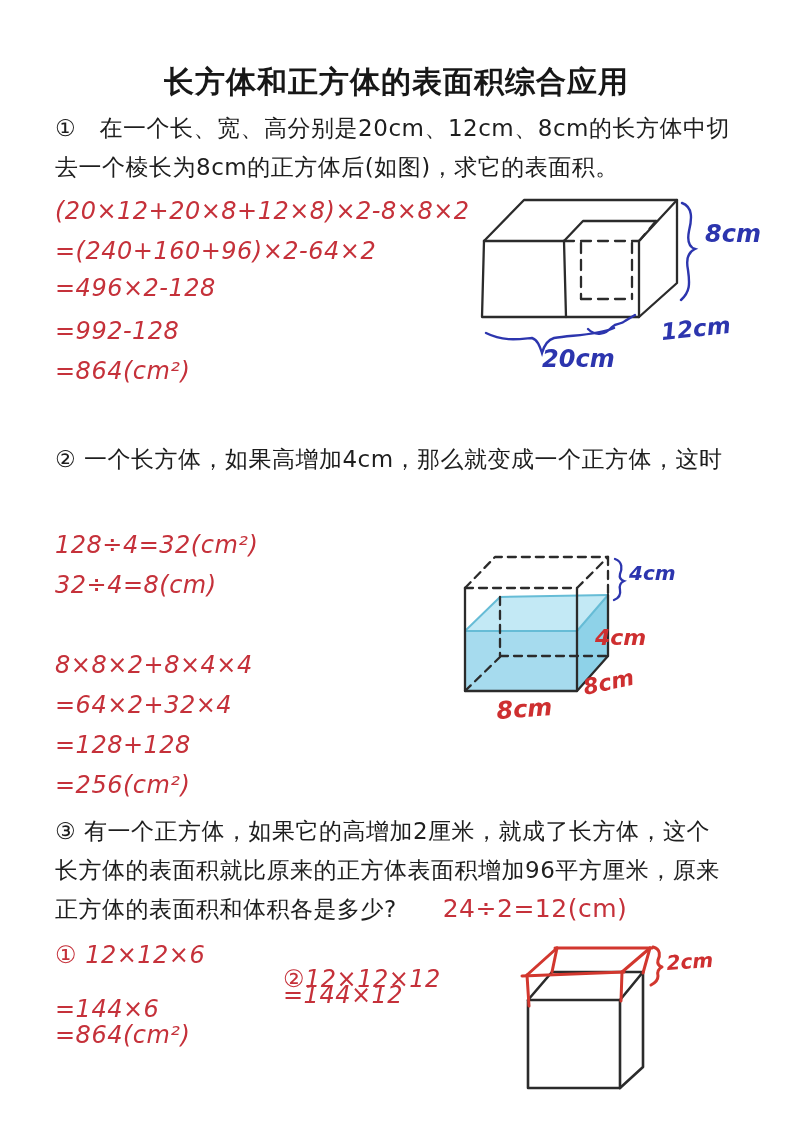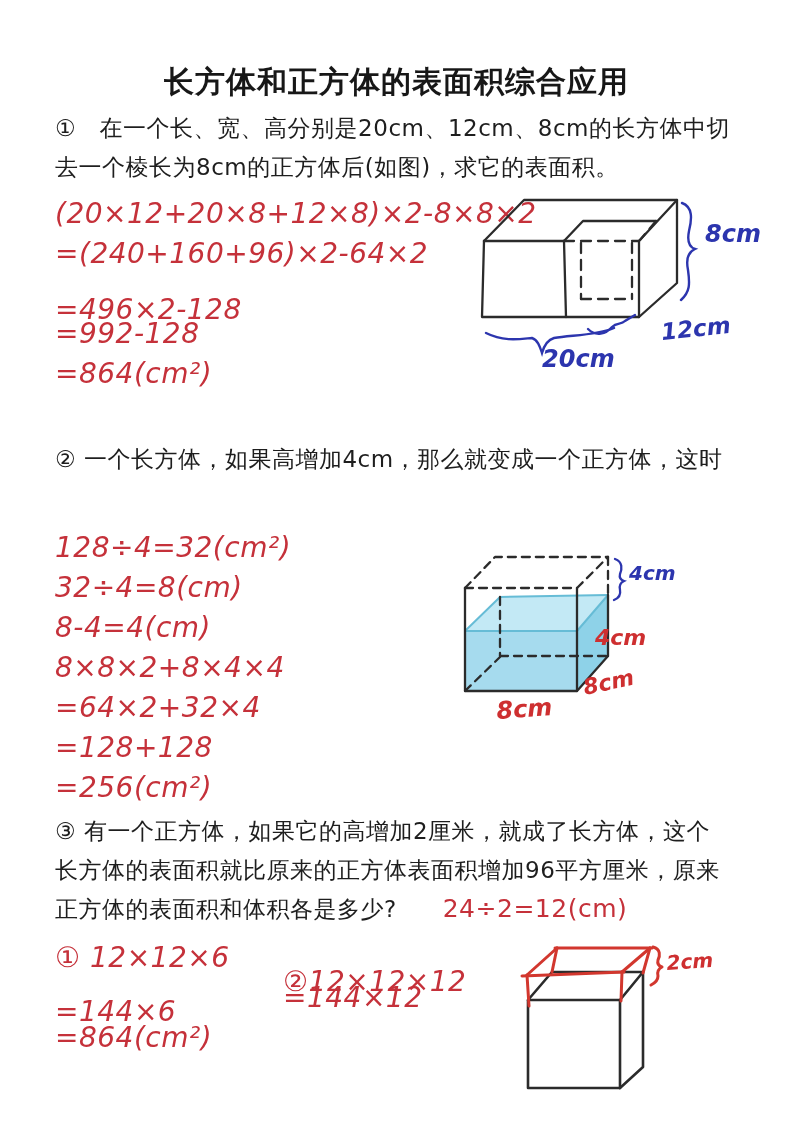--- a/index.html
+++ b/index.html
@@ -26,21 +26,21 @@
     position: absolute;
     left: 55px;
     font-size: 23px;
     color: #1e1e1e;
     white-space: nowrap;
     letter-spacing: 0.5px;
   }
   .sol-line {
     position: absolute;
     left: 55px;
-    font-size: 28px;
+    font-size: 24px;
     font-style: italic;
     color: #c5313a;
     white-space: nowrap;
     letter-spacing: 0.5px;
   }
   .sol-col2 { left: 283px; }
   .inline-red {
     display: inline-block;
     margin-left: 46px;
     font-size: 25px;
@@ -57,21 +57,21 @@
 
 <div class="page">
 
   <h1 class="title">长方体和正方体的表面积综合应用</h1>
 
   <div class="text-line" style="top:113px;">①　在一个长、宽、高分别是20cm、12cm、8cm的长方体中切</div>
   <div class="text-line" style="top:152px;">去一个棱长为8cm的正方体后(如图)，求它的表面积。</div>
 
   <div class="sol-line" style="top:197px;">(20×12+20×8+12×8)×2-8×8×2</div>
   <div class="sol-line" style="top:237px;">=(240+160+96)×2-64×2</div>
-  <div class="sol-line" style="top:293px;">=496×2-128</div>
+  <div class="sol-line" style="top:274px;">=496×2-128</div>
   <div class="sol-line" style="top:317px;">=992-128</div>
   <div class="sol-line" style="top:357px;">=864(cm²)</div>
 
   <svg class="diagram" style="left:462px; top:186px;" width="330" height="190" viewBox="0 0 330 190">
     <g stroke="#2b2b2b" stroke-width="2.3" fill="none" stroke-linecap="round" stroke-linejoin="round">
       <path d="M22,55 L62,14 L215,14 L215,97 L177,131"></path>
       <path d="M215,14 L177,55"></path>
       <path d="M22,55 L20,131 L177,131"></path>
       <path d="M177,55 L177,131"></path>
       <path d="M22,55 L102,55"></path>
@@ -90,21 +90,20 @@
     </g>
     <text x="243" y="56" font-size="24" class="hw-blue">8cm</text>
     <text x="200" y="154" font-size="23" class="hw-blue" transform="rotate(-6 200 154)">12cm</text>
     <text x="80" y="181" font-size="24" class="hw-blue">20cm</text>
   </svg>
 
   <div class="text-line" style="top:444px;">② 一个长方体，如果高增加4cm，那么就变成一个正方体，这时</div>
 
   <div class="sol-line" style="top:531px;">128÷4=32(cm²)</div>
   <div class="sol-line" style="top:571px;">32÷4=8(cm)</div>
-  <div class="sol-line" style="top:611px;">8-4=4(cm)</div>
   <div class="sol-line" style="top:651px;">8×8×2+8×4×4</div>
   <div class="sol-line" style="top:691px;">=64×2+32×4</div>
   <div class="sol-line" style="top:731px;">=128+128</div>
   <div class="sol-line" style="top:771px;">=256(cm²)</div>
 
   <svg class="diagram" style="left:435px; top:525px;" width="300" height="210" viewBox="0 0 300 210">
     <polygon points="30,106 65,72 173,70 142,106" fill="#c3e9f5"></polygon>
     <polygon points="30,106 142,106 142,166 30,166" fill="#a6dbee"></polygon>
     <polygon points="142,106 173,70 173,131 142,166" fill="#8ed2e8"></polygon>
     <g stroke="#66bcd6" stroke-width="2" fill="none" stroke-linecap="round">

